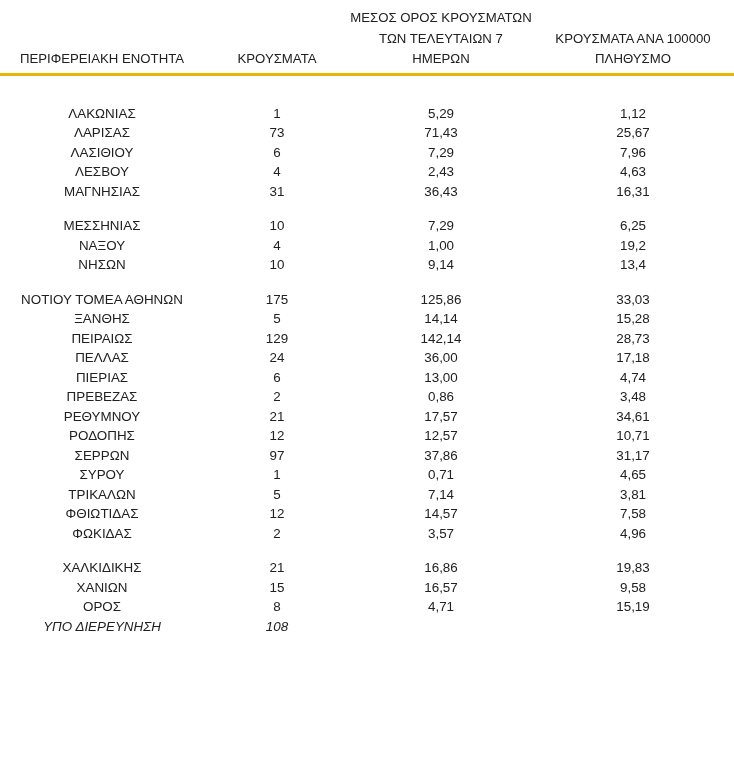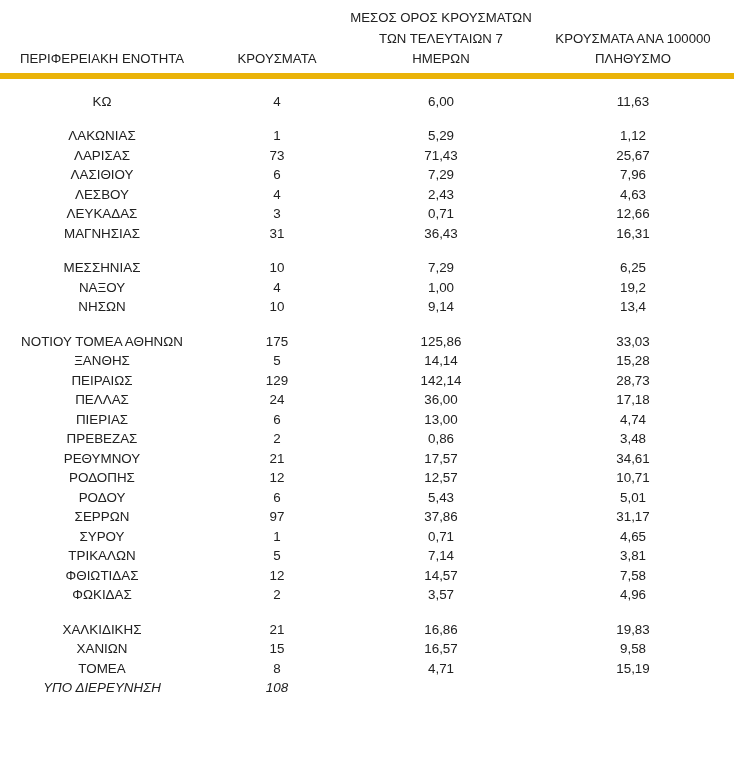--- a/index.html
+++ b/index.html
@@ -27,21 +27,21 @@
   col.c-avg7    { width: 182px; }
   col.c-per100k { width: 202px; }
 
   thead th {
     font-weight: normal;
     font-size: 13.2px;
     line-height: 20.5px;
     text-align: center;
     vertical-align: bottom;
     padding: 0 0 3px 0;
-    border-bottom: 6px solid #eab308;
+    border-bottom: 3px solid #eab308;
     white-space: nowrap;
   }
   thead th .hdr-line { display: block; white-space: nowrap; }
   thead th .hdr-wide {
     width: 214px;
     margin-left: -16px;
     text-align: center;
   }
 
   tbody td {
@@ -86,26 +86,20 @@
         <th>
           <span class="hdr-line">ΚΡΟΥΣΜΑΤΑ ΑΝΑ 100000</span>
           <span class="hdr-line">ΠΛΗΘΥΣΜΟ</span>
         </th>
       </tr>
     </thead>
     <tbody>
         <tr class="lead-spacer">
           <td colspan="4"></td>
         </tr>
-        <tr>
-          <td>ΚΩ</td>
-          <td>4</td>
-          <td>6,00</td>
-          <td>11,63</td>
-        </tr>
         <tr class="group-spacer">
           <td colspan="4"></td>
         </tr>
         <tr>
           <td>ΛΑΚΩΝΙΑΣ</td>
           <td>1</td>
           <td>5,29</td>
           <td>1,12</td>
         </tr>
         <tr>
@@ -120,26 +114,20 @@
           <td>7,29</td>
           <td>7,96</td>
         </tr>
         <tr>
           <td>ΛΕΣΒΟΥ</td>
           <td>4</td>
           <td>2,43</td>
           <td>4,63</td>
         </tr>
         <tr>
-          <td>ΛΕΥΚΑΔΑΣ</td>
-          <td>3</td>
-          <td>0,71</td>
-          <td>12,66</td>
-        </tr>
-        <tr>
           <td>ΜΑΓΝΗΣΙΑΣ</td>
           <td>31</td>
           <td>36,43</td>
           <td>16,31</td>
         </tr>
         <tr class="group-spacer">
           <td colspan="4"></td>
         </tr>
         <tr>
           <td>ΜΕΣΣΗΝΙΑΣ</td>
@@ -204,26 +192,20 @@
           <td>17,57</td>
           <td>34,61</td>
         </tr>
         <tr>
           <td>ΡΟΔΟΠΗΣ</td>
           <td>12</td>
           <td>12,57</td>
           <td>10,71</td>
         </tr>
         <tr>
-          <td>ΡΟΔΟΥ</td>
-          <td>6</td>
-          <td>5,43</td>
-          <td>5,01</td>
-        </tr>
-        <tr>
           <td>ΣΕΡΡΩΝ</td>
           <td>97</td>
           <td>37,86</td>
           <td>31,17</td>
         </tr>
         <tr>
           <td>ΣΥΡΟΥ</td>
           <td>1</td>
           <td>0,71</td>
           <td>4,65</td>
@@ -255,21 +237,21 @@
           <td>16,86</td>
           <td>19,83</td>
         </tr>
         <tr>
           <td>ΧΑΝΙΩΝ</td>
           <td>15</td>
           <td>16,57</td>
           <td>9,58</td>
         </tr>
         <tr>
-          <td>ΤΟΜΕΑ</td>
+          <td>ΟΡΟΣ</td>
           <td>8</td>
           <td>4,71</td>
           <td>15,19</td>
         </tr>
         <tr class="italic-row">
           <td>ΥΠΟ ΔΙΕΡΕΥΝΗΣΗ</td>
           <td>108</td>
           <td></td>
           <td></td>
         </tr>

